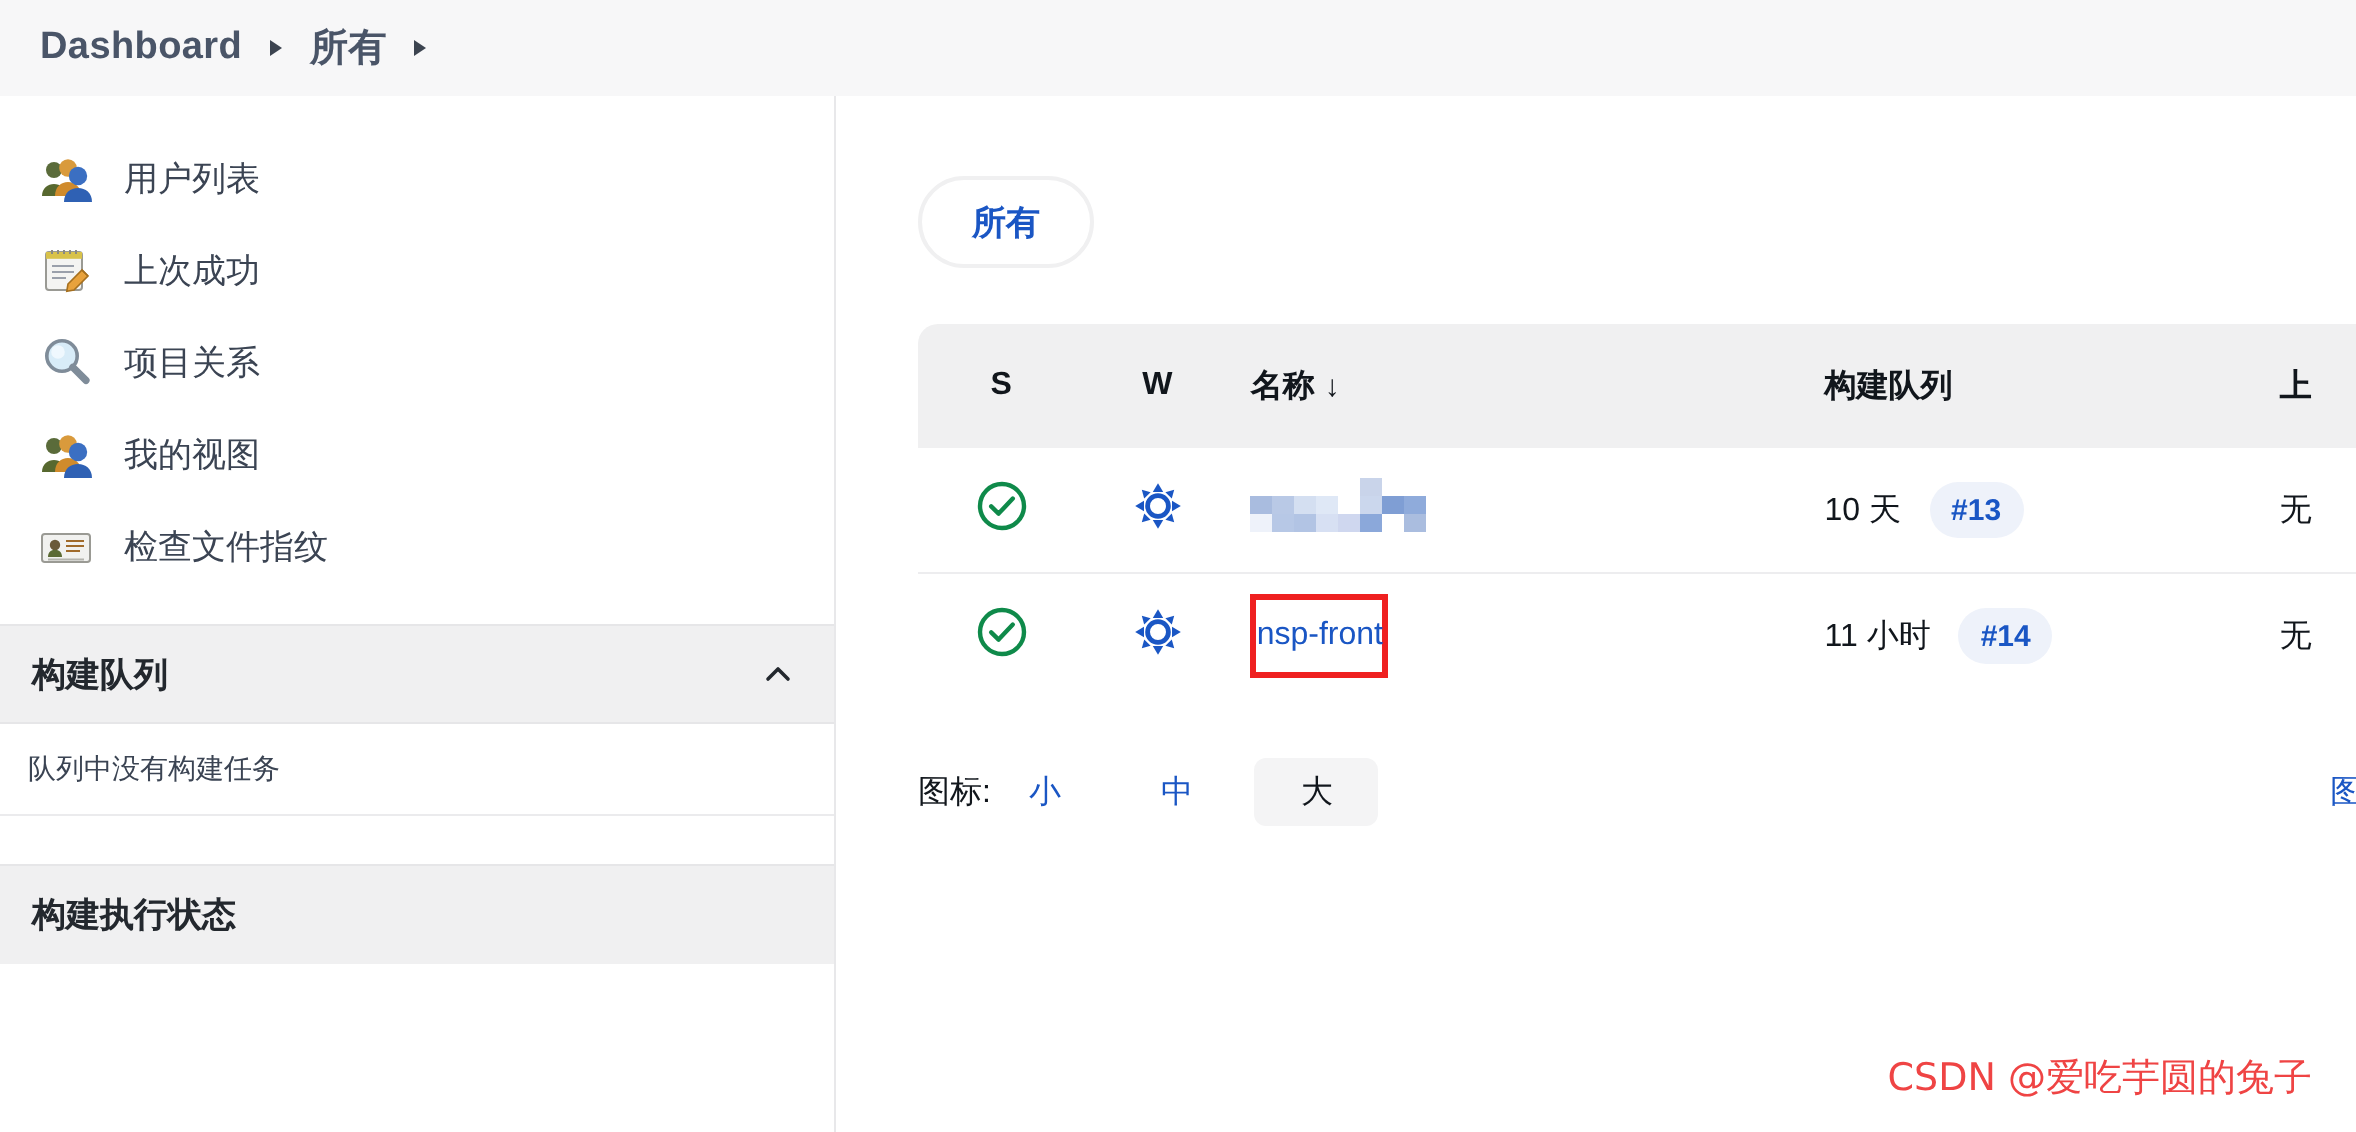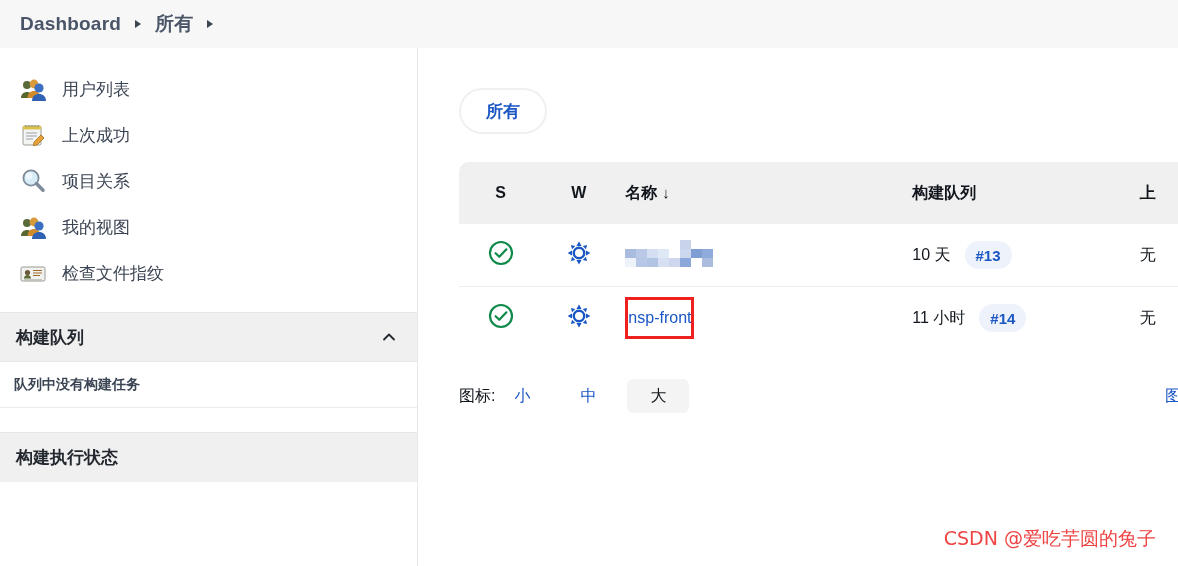--- a/index.html
+++ b/index.html
@@ -58,21 +58,21 @@
     height:50px;background:#f0f0f1;
     border-top:1px solid #e6e6e8;border-bottom:1px solid #e6e6e8;
     display:flex;align-items:center;justify-content:space-between;
     padding:0 20px 0 16px;box-sizing:border-box;
   }
   .panel-title{font-size:17px;font-weight:bold;color:#23282e;}
   .chev{width:16px;height:16px;display:block;}
   .panel-body{
     height:46px;display:flex;align-items:center;
     padding-left:14px;font-size:14px;color:#3b4453;
-    border-bottom:1px solid #ebebed;box-sizing:border-box;font-weight:bold;
+    border-bottom:1px solid #ebebed;box-sizing:border-box;
   }
   .panel-foot{height:24px;background:#ffffff;}
   .panel-head.cut{border-bottom:none;}
 
   
   .main{
     position:absolute;left:419px;top:48px;
     width:759px;height:518px;background:#ffffff;
     box-sizing:border-box;
   }

